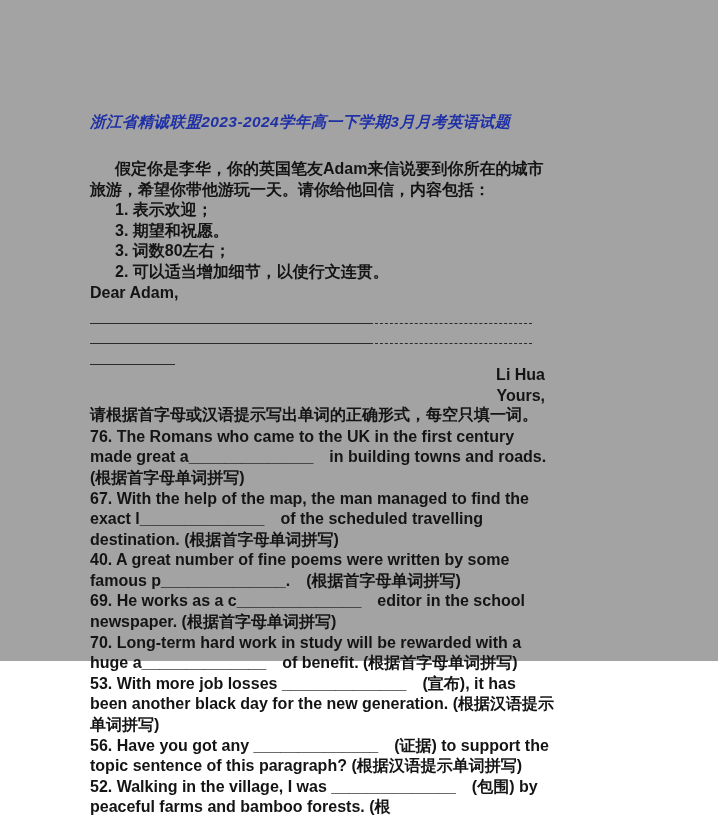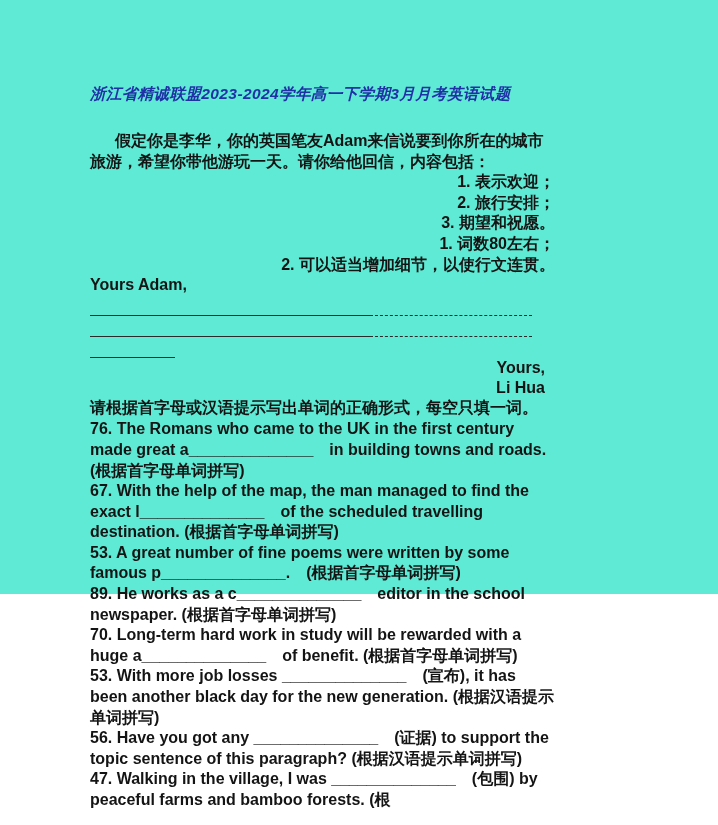--- a/index.html
+++ b/index.html
@@ -10,40 +10,40 @@
   body {
     width: 718px;
     height: 825px;
     overflow: hidden;
     font-family: "Liberation Sans", sans-serif;
     color: #141414;
   }
   .page {
     box-sizing: border-box;
     width: 718px;
-    height: 594px;
-    padding: 84px 163px 0 90px;
-    background: #5eead4;
+    height: 661px;
+    padding: 112px 163px 0 90px;
+    background: #a3a3a3;
   }
   .title {
     margin: 0 0 26px 0;
     font-size: 15.5px;
     font-weight: bold;
     font-style: italic;
     letter-spacing: 0.4px;
     white-space: nowrap;
   }
   .para, .question {
     margin: 0;
     font-size: 16px;
     line-height: 20.6px;
     font-weight: 600;
   }
   .indent { text-indent: 25px; }
-  .pt { padding-left: 25px; text-align: right; }
+  .pt { padding-left: 25px; }
   .right { text-align: right; padding-right: 10px; }
   .bold { font-weight: 700; font-family: Liberation Mono, monospace; }
   .ansline {
     height: 20.6px;
     display: flex;
     align-items: stretch;
   }
   .ansline .seg-solid {
     width: 280px;
     border-bottom: 1.3px solid #2a2a2a;
@@ -57,47 +57,46 @@
 </head>
 <body>
 
 <div class="page">
 
   <h1 class="title" style="color: rgb(32, 49, 166);">浙江省精诚联盟2023-2024学年高一下学期3月月考英语试题</h1>
 
   <p class="para indent">假定你是李华，你的英国笔友Adam来信说要到你所在的城市旅游，希望你带他游玩一天。请你给他回信，内容包括：</p>
 
   <p class="para pt">1. 表示欢迎；</p>
-  <p class="para pt">2. 旅行安排；</p>
   <p class="para pt">3. 期望和祝愿。</p>
 
-  <p class="para pt">1. 词数80左右；</p>
+  <p class="para pt">3. 词数80左右；</p>
   <p class="para pt">2. 可以适当增加细节，以使行文连贯。</p>
 
-  <p class="para">Yours Adam,</p>
+  <p class="para">Dear Adam,</p>
 
   <div class="ansline">
     <span class="seg-solid"></span>
     <span class="seg-dashed"></span>
   </div>
   <div class="ansline">
     <span class="seg-solid"></span>
     <span class="seg-dashed"></span>
   </div>
   <div class="ansline short">
     <span class="seg-solid"></span>
   </div>
 
+  <p class="para right">Li Hua</p>
   <p class="para right">Yours,</p>
-  <p class="para right">Li Hua</p>
 
   <p class="para bold">请根据首字母或汉语提示写出单词的正确形式，每空只填一词。</p>
 
   <p class="question">76. The Romans who came to the UK in the first century made great a______________　in building towns and roads. (根据首字母单词拼写)</p>
   <p class="question">67. With the help of the map, the man managed to find the exact l______________　of the scheduled travelling destination. (根据首字母单词拼写)</p>
-  <p class="question">53. A great number of fine poems were written by some famous p______________.　(根据首字母单词拼写)</p>
-  <p class="question">89. He works as a c______________　editor in the school newspaper. (根据首字母单词拼写)</p>
+  <p class="question">40. A great number of fine poems were written by some famous p______________.　(根据首字母单词拼写)</p>
+  <p class="question">69. He works as a c______________　editor in the school newspaper. (根据首字母单词拼写)</p>
   <p class="question">70. Long-term hard work in study will be rewarded with a huge a______________　of benefit. (根据首字母单词拼写)</p>
   <p class="question">53. With more job losses ______________　(宣布), it has been another black day for the new generation. (根据汉语提示单词拼写)</p>
   <p class="question">56. Have you got any ______________　(证据) to support the topic sentence of this paragraph? (根据汉语提示单词拼写)</p>
-  <p class="question">47. Walking in the village, I was ______________　(包围) by peaceful farms and bamboo forests. (根</p>
+  <p class="question">52. Walking in the village, I was ______________　(包围) by peaceful farms and bamboo forests. (根</p>
 
 </div>
 
 </body></html>

